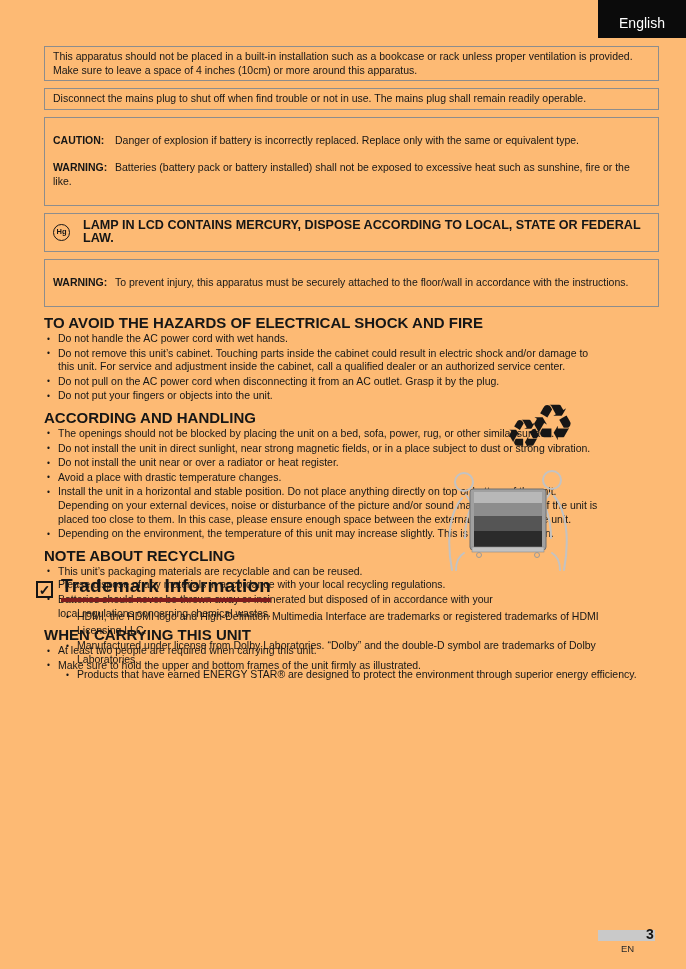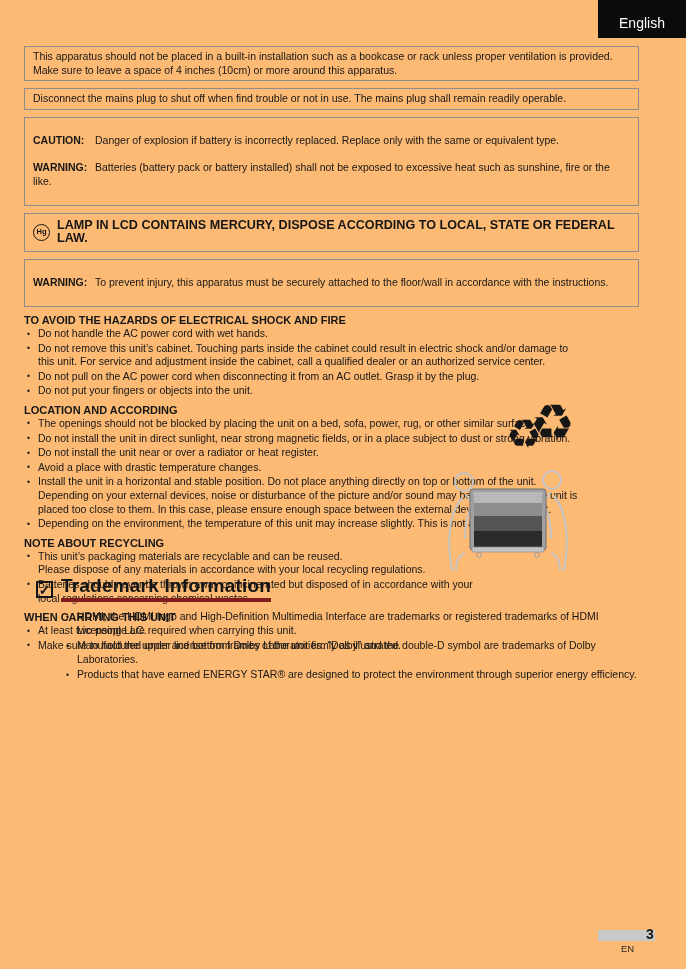--- a/index.html
+++ b/index.html
@@ -7,40 +7,40 @@
     position:relative; width:686px; height:969px; background:#fdba74;
     font-family:Liberation Sans, sans-serif; color:#161616;
     overflow:hidden; margin:0 auto;
   }
   .english-tab {
     position:absolute; top:0; right:0; width:88px; height:38px;
     background:#0b0b0b; color:#ffffff; font-size:14px;
     display:flex; align-items:flex-end; justify-content:center;
     padding-bottom:7px; box-sizing:border-box;
   }
-  .content { position:absolute; left:24px; top:46px; width:615px; }
+  .content { position:absolute; left:44px; top:46px; width:615px; }
 
   .notice {
     border:1px solid #8d8d8d; padding:3px 8px; font-size:10.5px;
     line-height:13.5px; margin-bottom:7px; white-space:pre-line;
     box-sizing:border-box;
   }
   .notice .nline { white-space:pre-line; }
   .lbl { font-weight:bold; display:inline-block; min-width:62px; }
   .notice.mercury {
-    display:flex; align-items:center; gap:7px; padding:5px 8px;
+    display:flex; align-items:center; gap:13px; padding:5px 8px;
     font-weight:bold; font-size:12.6px; white-space:normal;
   }
   .hg-icon {
     flex:0 0 auto; width:15px; height:15px; border:1.5px solid #161616;
     border-radius:50%; font-size:7.5px; font-weight:bold;
     display:flex; align-items:center; justify-content:center;
   }
 
-  .sec-heading { font-weight:bold; font-size:11px; margin:6px 0 1px 0; }
+  .sec-heading { font-weight:bold; font-size:15px; margin:6px 0 1px 0; }
   ul.blist { list-style:none; margin:0; padding:0; }
   ul.blist li {
     position:relative; padding-left:14px; font-size:10.5px;
     line-height:13.6px; white-space:pre-line; margin:1px 0;
   }
   ul.blist li::before {
     content:"•"; position:absolute; left:3px; top:0.5px; font-size:8.5px;
   }
   .section.narrow ul.blist li { max-width:472px; }
 
@@ -109,21 +109,21 @@
       <ul class="blist">
         <li>Do not handle the AC power cord with wet hands.</li>
         <li>Do not remove this unit’s cabinet. Touching parts inside the cabinet could result in electric shock and/or damage to
 this unit. For service and adjustment inside the cabinet, call a qualified dealer or an authorized service center.</li>
         <li>Do not pull on the AC power cord when disconnecting it from an AC outlet. Grasp it by the plug.</li>
         <li>Do not put your fingers or objects into the unit.</li>
       </ul>
     </div>
 
     <div class="section">
-      <div class="sec-heading">LOCATION AND ACCORDING</div>
+      <div class="sec-heading">ACCORDING AND HANDLING</div>
       <ul class="blist">
         <li>The openings should not be blocked by placing the unit on a bed, sofa, power, rug, or other similar surface.</li>
         <li>Do not install the unit in direct sunlight, near strong magnetic fields, or in a place subject to dust or strong vibration.</li>
         <li>Do not install the unit near or over a radiator or heat register.</li>
         <li>Avoid a place with drastic temperature changes.</li>
         <li>Install the unit in a horizontal and stable position. Do not place anything directly on top or bottom of the unit.
 Depending on your external devices, noise or disturbance of the picture and/or sound may be generated if the unit is
 placed too close to them. In this case, please ensure enough space between the external devices and the unit.</li>
         <li>Depending on the environment, the temperature of this unit may increase slightly. This is not a malfunction.</li>
       </ul>

